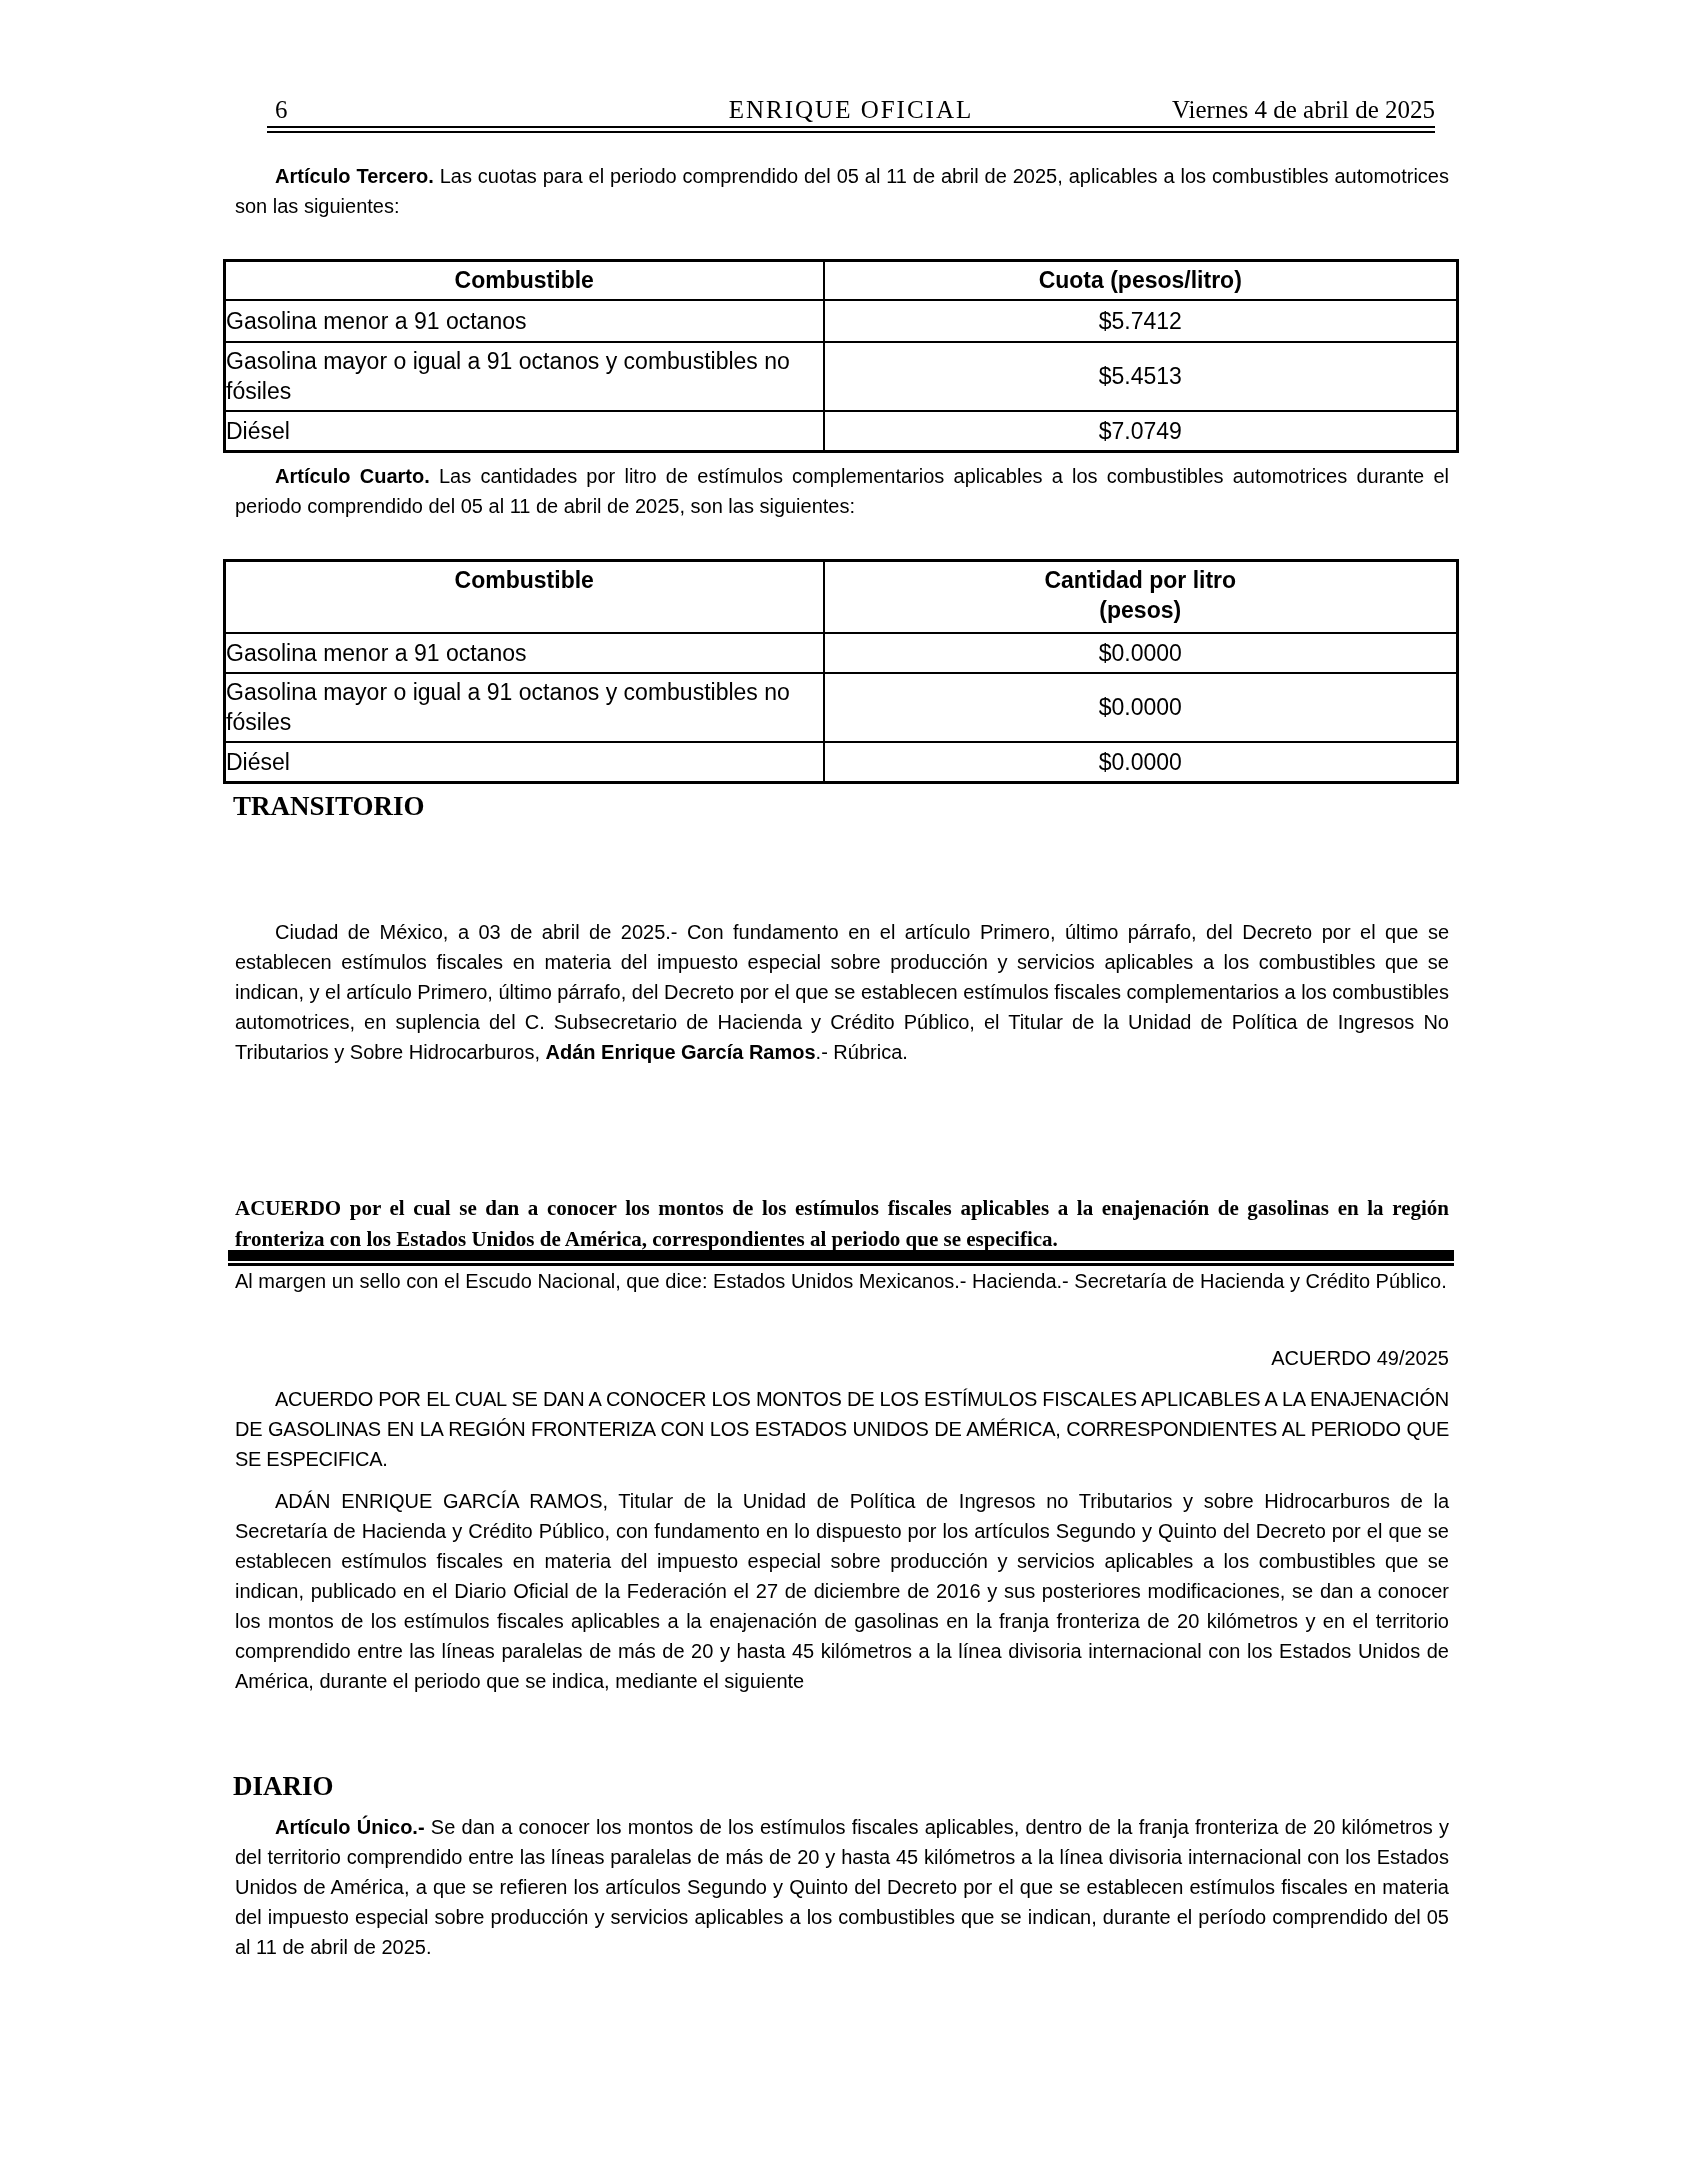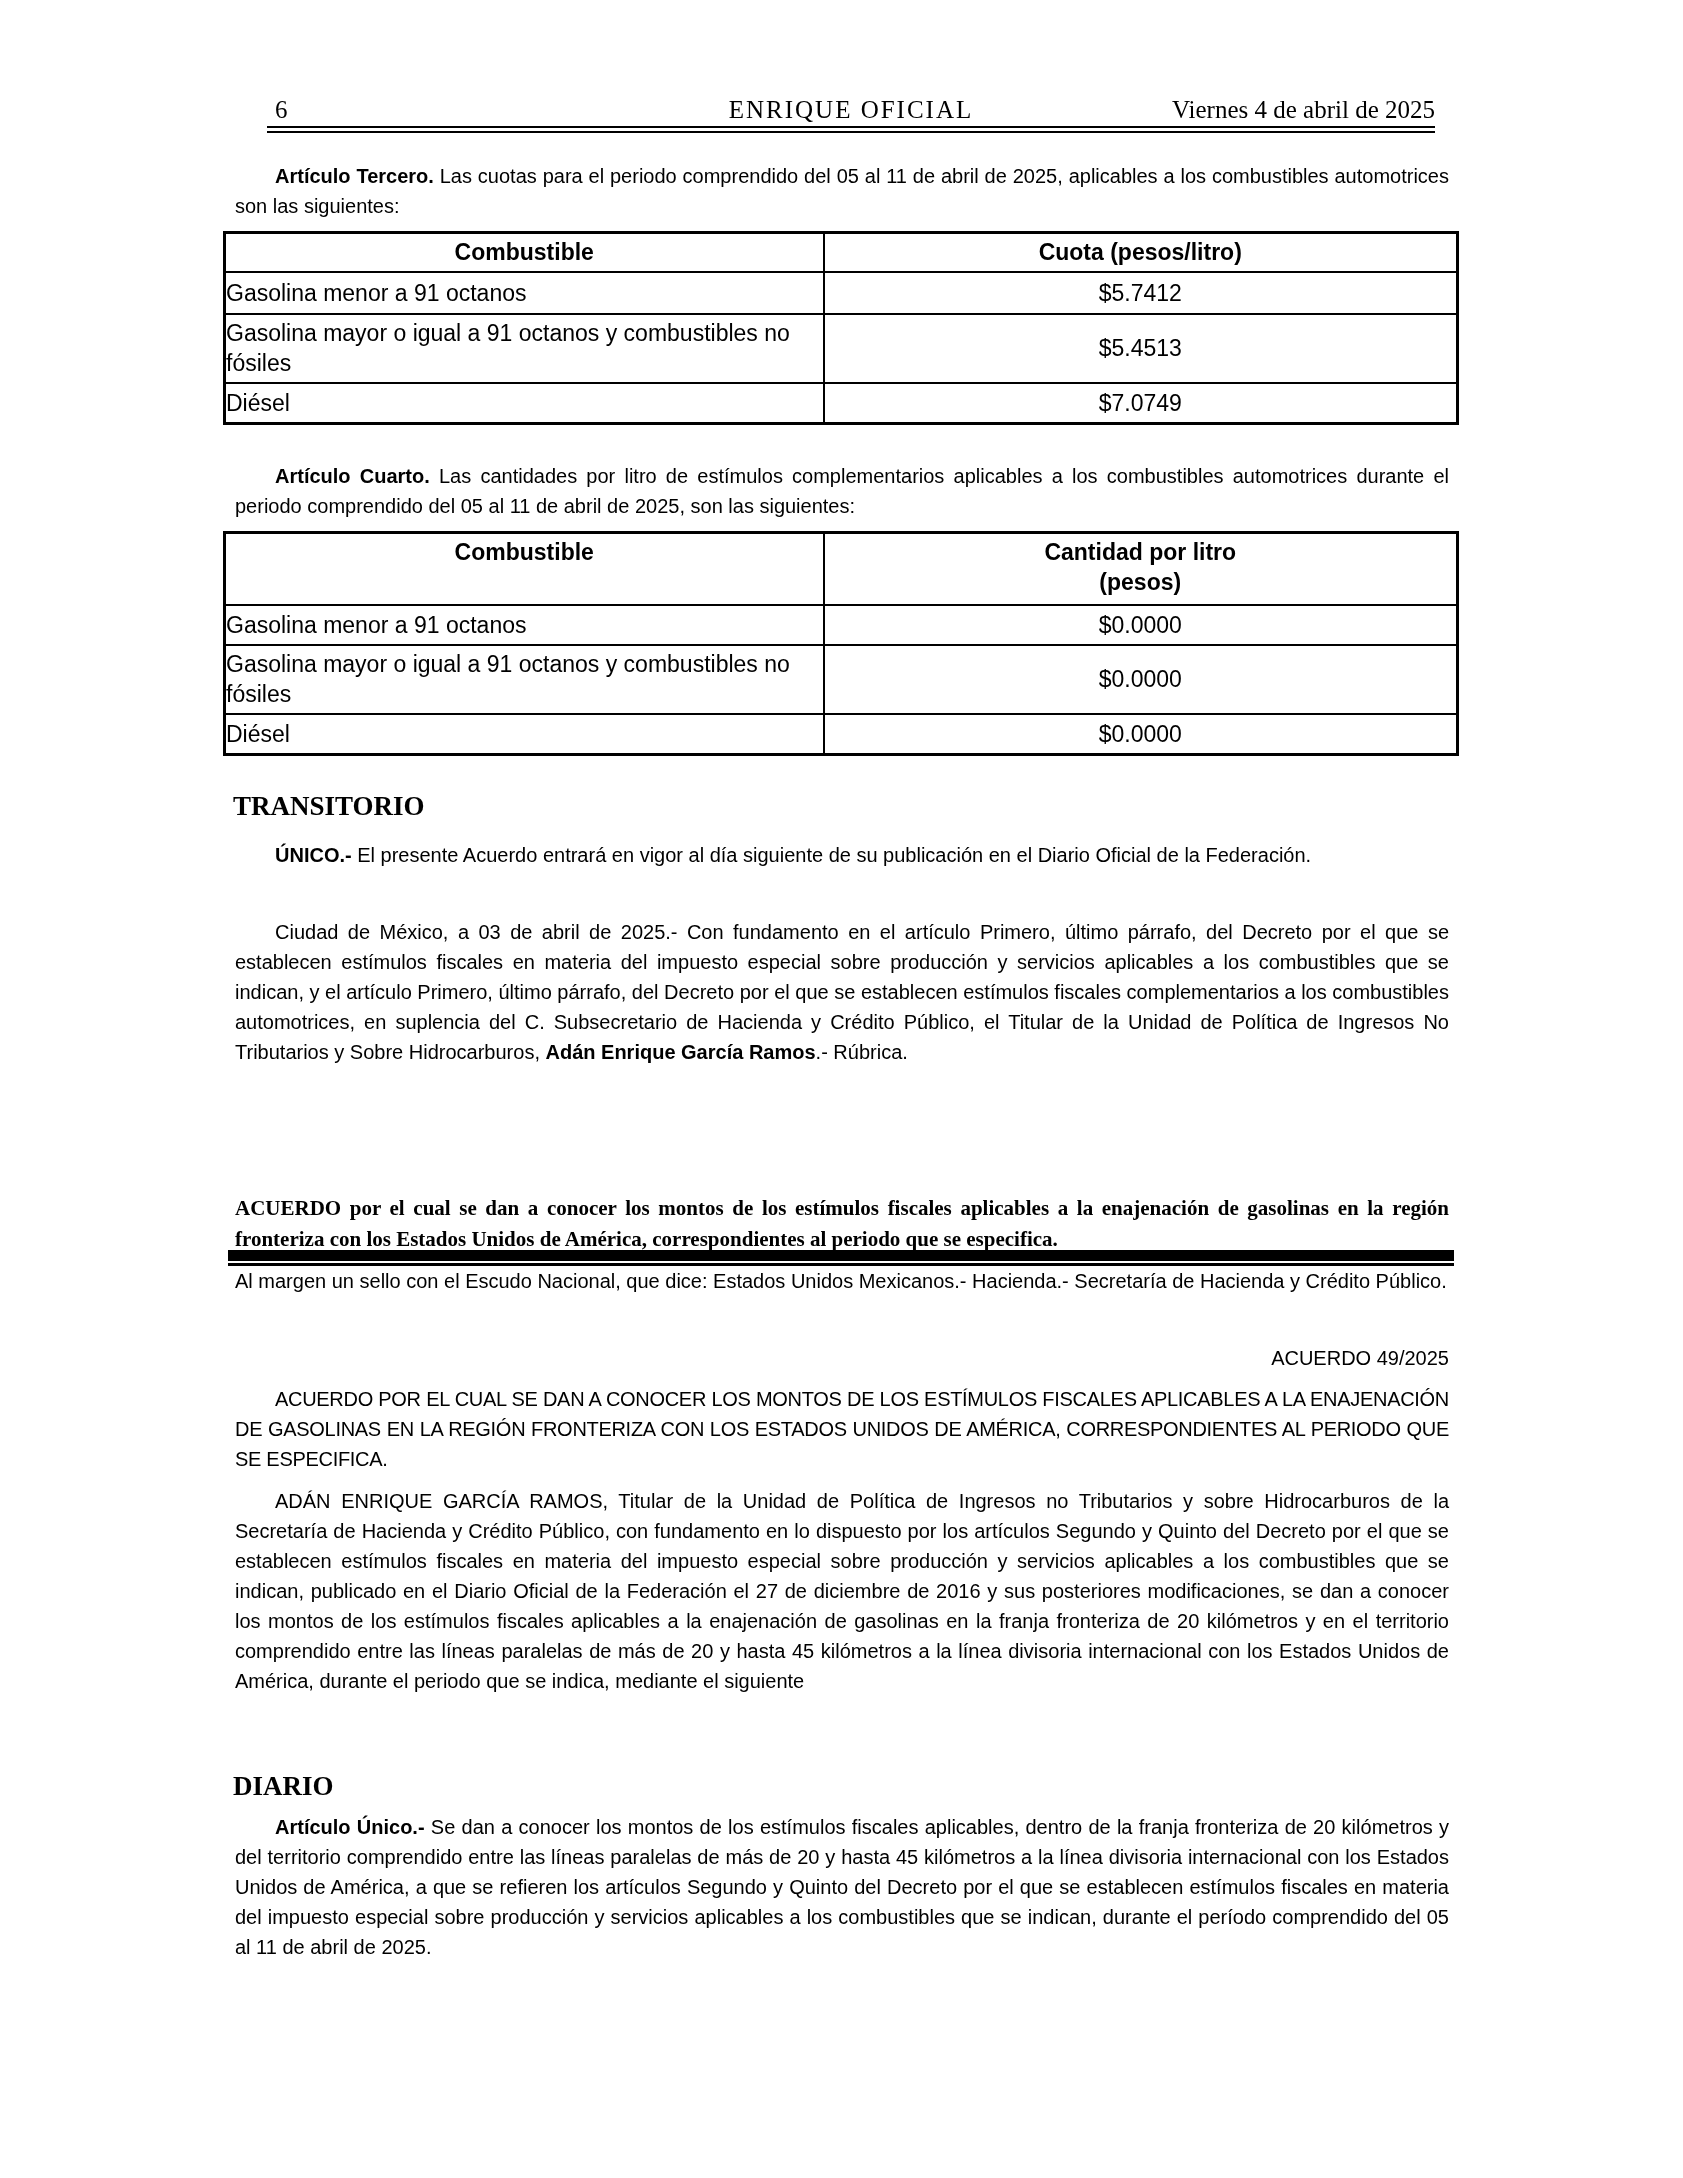--- a/index.html
+++ b/index.html
@@ -51,21 +51,21 @@
     border-top:11px solid #000; border-bottom:3px solid #000;
   }
 
   
   table.doc {
     position:absolute; left:223px; width:1236px;
     border-collapse:collapse; table-layout:fixed;
     font-size:23px; line-height:30px;
   }
   table.doc, table.doc td, table.doc th { border:2px solid #000; }
-  table.doc { border-width:3px; }
+  table.doc { border-width:3px;margin-top:28px; }
   table.doc th {
     font-weight:bold; text-align:center; vertical-align:top; padding-top:3px;
   }
   table.doc td.fuel { text-align:left; vertical-align:middle; padding-left:0; padding-right:6px; }
   table.doc td.val  { text-align:center; vertical-align:middle; }
   b { font-weight:bold; }
 </style>
 </head>
 <body>
 
@@ -130,21 +130,20 @@
     </tr>
     <tr style="height:41px;">
       <td class="fuel">Diésel</td>
       <td class="val">$0.0000</td>
     </tr>
   </tbody>
     </table>
 
   <div class="abs center-head" style="top:791px;">TRANSITORIO</div>
 
-  <p class="abs para indent" style="top:840px;"><b>ÚNICO.-</b><span> El presente Acuerdo entrará en vigor al día siguiente de su publicación en el Diario Oficial de la Federación.</span></p>
 
   <p class="abs para indent" style="top:917px;"><span>Ciudad de México, a 03 de abril de 2025.- Con fundamento en el artículo Primero, último párrafo, del Decreto por el que se establecen estímulos fiscales en materia del impuesto especial sobre producción y servicios aplicables a los combustibles que se indican, y el artículo Primero, último párrafo, del Decreto por el que se establecen estímulos fiscales complementarios a los combustibles automotrices, en suplencia del C. Subsecretario de Hacienda y Crédito Público, el Titular de la Unidad de Política de Ingresos No Tributarios y Sobre Hidrocarburos, </span><b>Adán Enrique García Ramos</b><span>.- Rúbrica.</span></p>
 
   <div class="abs acuerdo-title" style="top:1193px;">ACUERDO por el cual se dan a conocer los montos de los estímulos fiscales aplicables a la enajenación de gasolinas en la región fronteriza con los Estados Unidos de América, correspondientes al periodo que se especifica.</div>
   <div class="abs heavy-rule"></div>
 
   <p class="abs para" style="top:1266px;">Al margen un sello con el Escudo Nacional, que dice: Estados Unidos Mexicanos.- Hacienda.- Secretaría de Hacienda y Crédito Público.</p>
 
   <p class="abs para indent nojust" style="top:1343px;">ACUERDO 49/2025</p>
 

